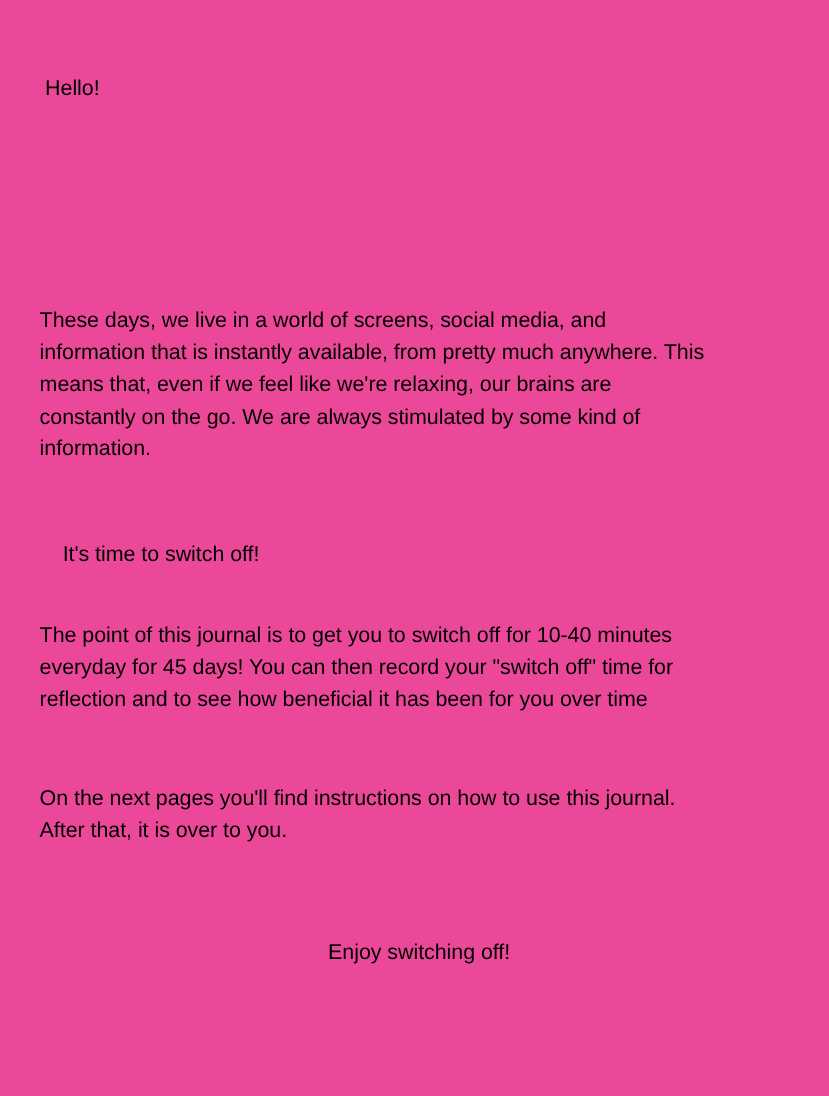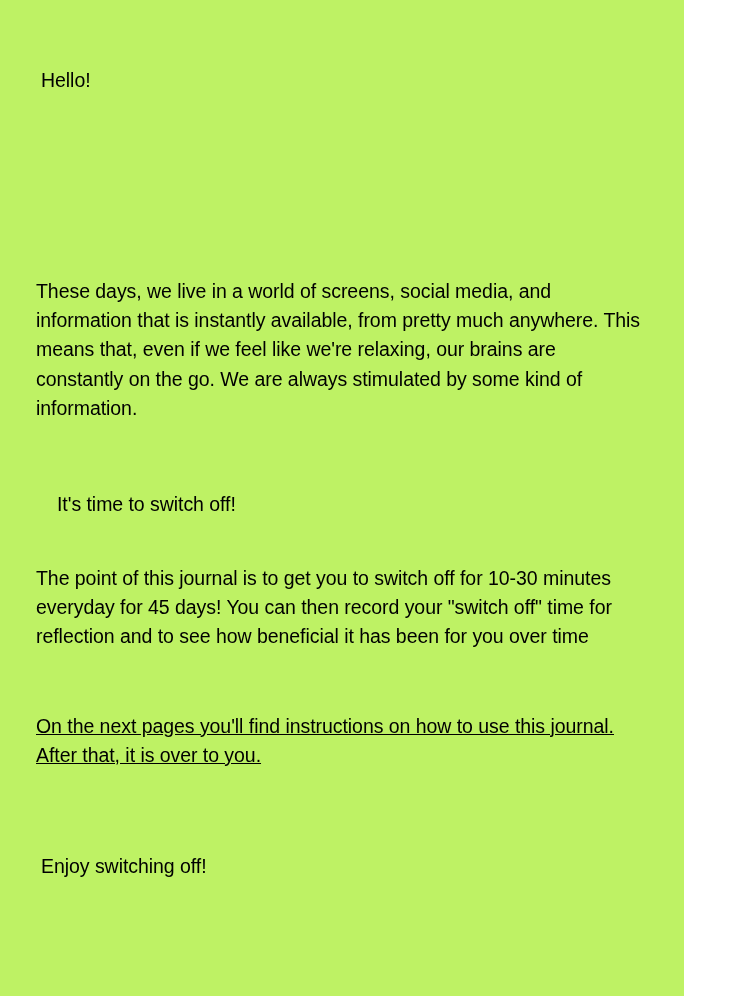--- a/index.html
+++ b/index.html
@@ -7,23 +7,23 @@
     margin: 0;
     padding: 0;
     background: #ffffff;
   }
   body {
     font-family: "Liberation Sans", "DejaVu Sans", sans-serif;
     color: #000000;
   }
   .page {
     position: relative;
-    width: 684px;
+    width: 754px;
     height: 996px;
-    background: #bef264;
+    background: #ec4899;
     overflow: hidden;
     box-sizing: border-box;
   }
   .block {
     position: absolute;
     color: #000000;
     font-size: 19.5px;
     line-height: 29.4px;
     font-weight: 400;
     letter-spacing: -0.05px;
@@ -32,40 +32,40 @@
   }
   
   .indent-a { left: 41px; }
   .indent-b { left: 36px; }
 
   .b-greeting      { top: 46px;  width: 680px; }
   .b-question      { top: 123px; width: 690px; }
   .b-screens       { top: 257px; width: 680px; }
   .b-switchoff-cta { top: 470px; width: 680px; margin-left: 16px; }
   .b-purpose       { top: 544px; width: 680px; }
-  .b-nextpages     { top: 692px; width: 680px; text-decoration: underline; }
-  .b-enjoy         { top: 832px; width: 680px; }
+  .b-nextpages     { top: 692px; width: 680px; }
+  .b-enjoy         { top: 832px; width: 680px; text-align: center; }
 </style>
 </head>
 <body>
 
 <div class="page">
 
   <p class="block indent-a b-greeting">Hello!</p>
 
 
   <p class="block indent-b b-screens">These days, we live in a world of screens, social media, and
 information that is instantly available, from pretty much anywhere. This
 means that, even if we feel like we're relaxing, our brains are
 constantly on the go. We are always stimulated by some kind of
 information.</p>
 
   <p class="block indent-a b-switchoff-cta">It's time to switch off!</p>
 
-  <p class="block indent-b b-purpose">The point of this journal is to get you to switch off for 10-30 minutes
+  <p class="block indent-b b-purpose">The point of this journal is to get you to switch off for 10-40 minutes
 everyday for 45 days! You can then record your "switch off" time for
 reflection and to see how beneficial it has been for you over time</p>
 
   <p class="block indent-b b-nextpages">On the next pages you'll find instructions on how to use this journal.
 After that, it is over to you.</p>
 
   <p class="block indent-a b-enjoy">Enjoy switching off!</p>
 
 </div>
 

